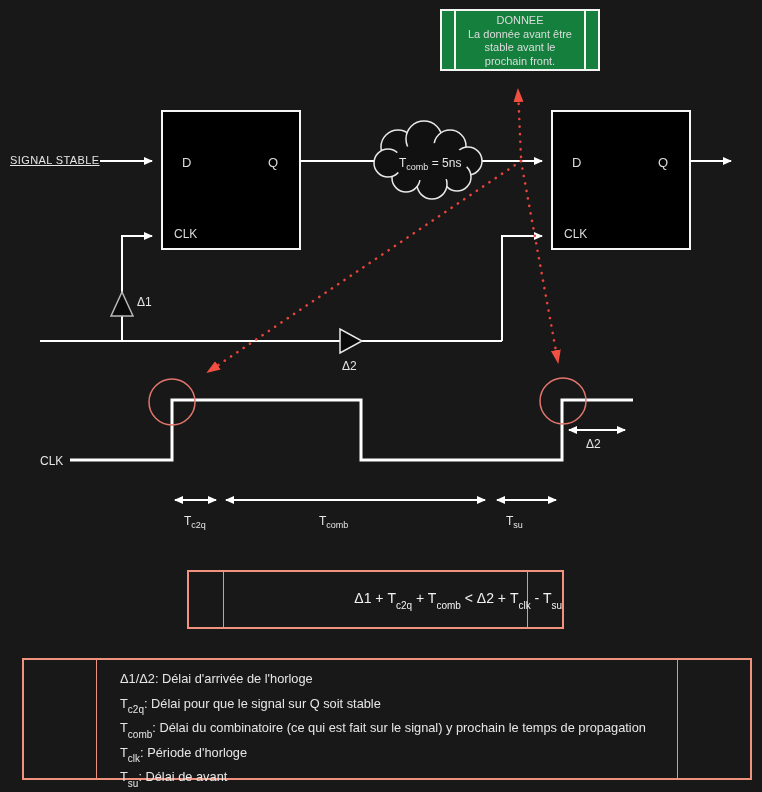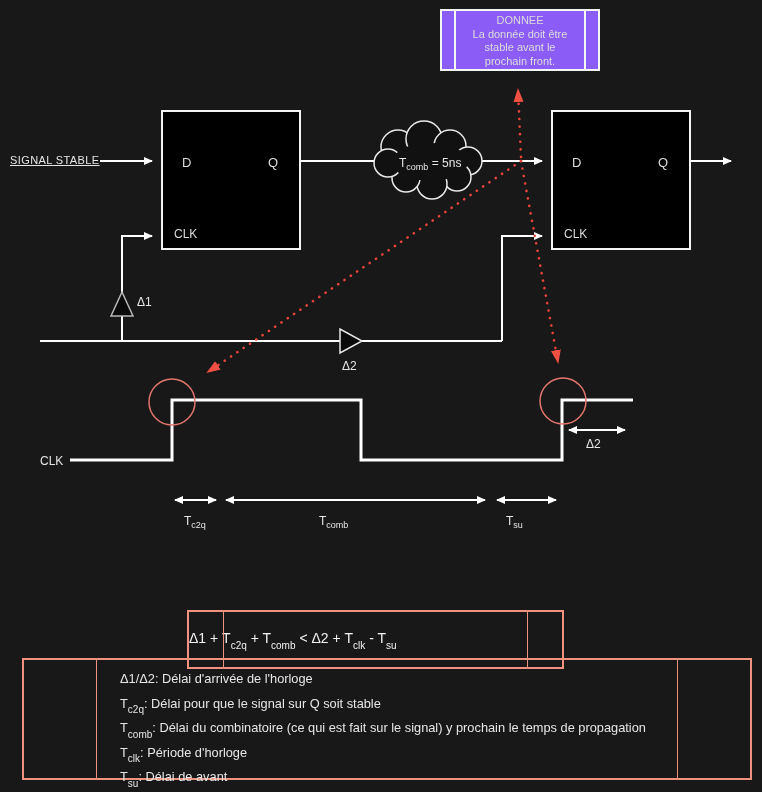--- a/index.html
+++ b/index.html
@@ -2,37 +2,37 @@
 <html><head>
 <meta charset="utf-8">
 <style>
   html,body{margin:0;padding:0;background:#181818;}
   body{width:762px;height:792px;position:relative;overflow:hidden;
        font-family:"Liberation Sans",sans-serif;color:#e2e2e2;}
   .abs{position:absolute;box-sizing:border-box;}
   
   #wires{position:absolute;left:0;top:0;z-index:1;}
   
-  .note{left:440px;top:9px;width:160px;height:62px;background:#8b5cf6;
+  .note{left:440px;top:9px;width:160px;height:62px;background:#15803d;
         border:2px solid #f5f5f5;z-index:2;text-align:center;
         font-size:11px;line-height:13.5px;padding-top:3px;color:#dcdcdc;}
   .note .vl{position:absolute;top:0;bottom:0;width:0;border-left:2px solid #f5f5f5;}
   .note .vl.l{left:12px}.note .vl.r{right:12px}
   
   .ff{width:140px;height:140px;background:#000;border:2px solid #f5f5f5;z-index:2;font-size:13px;color:#dcdcdc;}
   .ff .pin-d{position:absolute;left:19px;top:43px;}
   .ff .pin-q{position:absolute;right:21px;top:43px;}
   .ff .pin-clk{position:absolute;left:11px;bottom:7px;font-size:12px;}
   #ff-left{left:161px;top:110px;}
   #ff-right{left:551px;top:110px;}
   
   .sig-label{left:10px;top:154px;font-size:11px;letter-spacing:.4px;z-index:2;color:#e6e6e6;text-decoration:underline;}
   
   .formula-box{left:187px;top:570px;width:377px;height:59px;border:2px solid #f0927e;
-               z-index:2;display:flex;align-items:center;justify-content:flex-start;margin-top:40px;}
+               z-index:2;display:flex;align-items:center;justify-content:flex-end;}
   .formula-box .vl{position:absolute;top:0;bottom:0;width:0;border-left:1.5px solid #f0927e;}
   .formula-box .vl.l{left:34px}.formula-box .vl.r{right:34px}
   .formula{font-size:14px;color:#f2f2f2;white-space:nowrap;}
   .formula sub,.legend sub{font-size:10px;position:relative;top:2px;}
   
   .legend-box{left:22px;top:658px;width:730px;height:122px;border:2px solid #f0927e;z-index:2;}
   .legend-box .vl{position:absolute;top:0;bottom:0;width:0;border-left:1.5px solid #f0927e;}
   .legend-box .vl.l{left:72px}.legend-box .vl.r{right:72px}
   .legend{position:absolute;left:79px;top:9px;font-size:12.8px;line-height:20px;
           white-space:nowrap;color:#e6e6e6;margin-left:17px;}
@@ -101,21 +101,21 @@
 
   <text x="184" y="525" font-size="12"><tspan>T</tspan><tspan dy="3" font-size="9">c2q</tspan></text>
   <text x="319" y="525" font-size="12"><tspan>T</tspan><tspan dy="3" font-size="9">comb</tspan></text>
   <text x="506" y="525" font-size="12"><tspan>T</tspan><tspan dy="3" font-size="9">su</tspan></text>
 </svg>
 
 <div class="abs note">
   <div class="vl l"></div>
   <div class="vl r"></div>
   <div>DONNEE</div>
-  <div>La donnée doit être</div>
+  <div>La donnée avant être</div>
   <div>stable avant le</div>
   <div>prochain front.</div>
 </div>
 
 <div class="abs sig-label">SIGNAL STABLE</div>
 
 <div id="ff-left" class="abs ff">
   <span class="pin-d">D</span>
   <span class="pin-q">Q</span>
   <span class="pin-clk">CLK</span>

